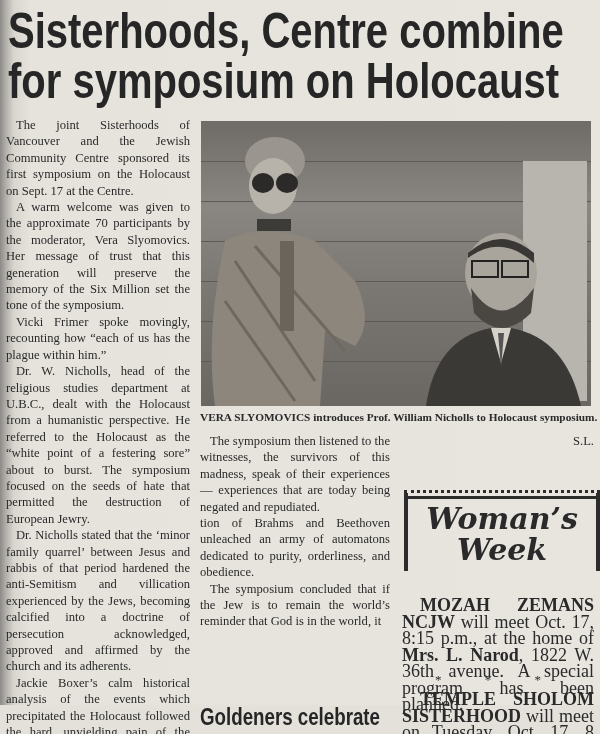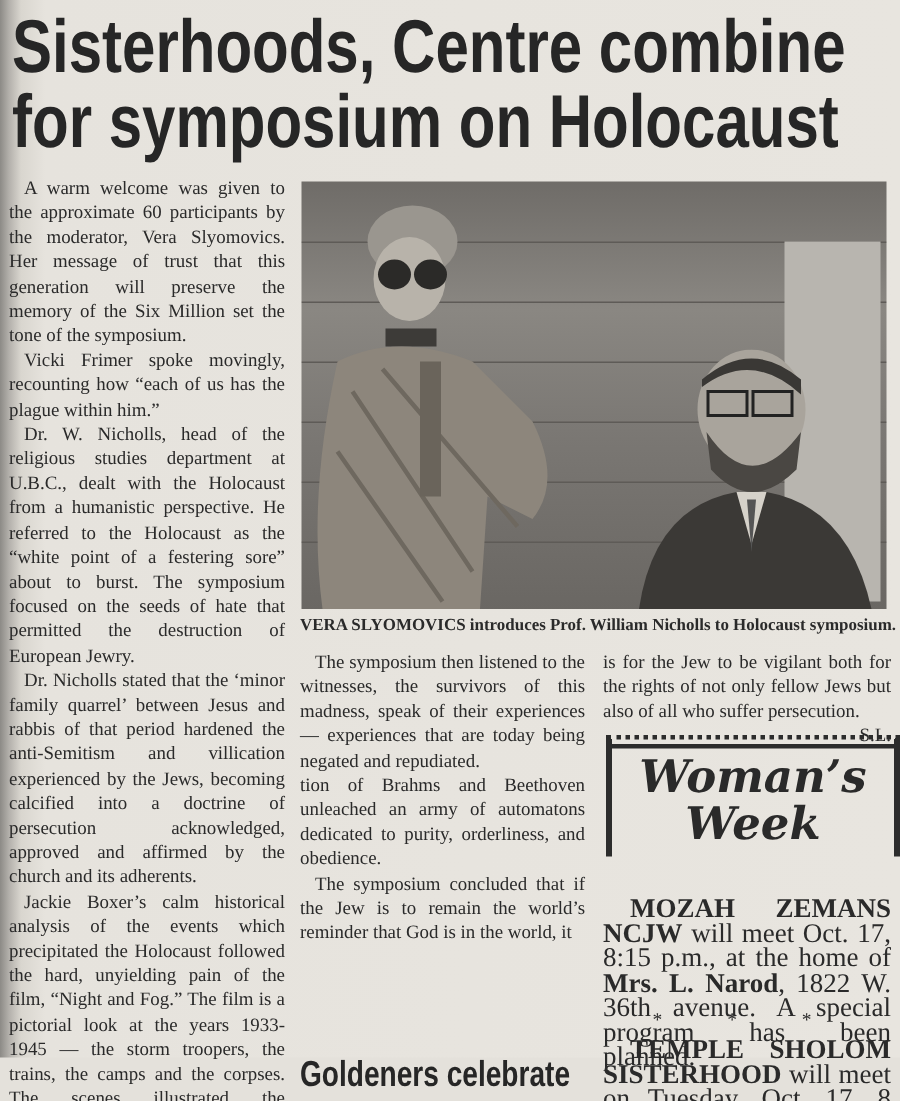--- a/index.html
+++ b/index.html
@@ -39,21 +39,22 @@
 </style>
 </head>
 <body>
 
 <div class="page">
 
   <div class="headline h1">Sisterhoods, Centre combine</div>
   <div class="headline h2">for symposium on Holocaust</div>
 
   <div class="col col1">
-    <p>A warm welcome was given to the approximate 60 participants by the moderator, Vera Slyomovics. Her message of trust that this generation will preserve the memory of the Six Million set the tone of the symposium.</p>
+    <p>The joint Sisterhoods of Vancouver and the Jewish Community Centre sponsored its first symposium on the Holocaust on Sept. 17 at the Centre.</p>
+    <p>A warm welcome was given to the approximate 70 participants by the moderator, Vera Slyomovics. Her message of trust that this generation will preserve the memory of the Six Million set the tone of the symposium.</p>
     <p>Vicki Frimer spoke movingly, recounting how “each of us has the plague within him.”</p>
     <p>Dr. W. Nicholls, head of the religious studies department at U.B.C., dealt with the Holocaust from a humanistic perspective. He referred to the Holocaust as the “white point of a festering sore” about to burst. The symposium focused on the seeds of hate that permitted the destruction of European Jewry.</p>
     <p>Dr. Nicholls stated that the ‘minor family quarrel’ between Jesus and rabbis of that period hardened the anti-Semitism and villication experienced by the Jews, becoming calcified into a doctrine of persecution acknowledged, approved and affirmed by the church and its adherents.</p>
     <p>Jackie Boxer’s calm historical analysis of the events which precipitated the Holocaust followed the hard, unyielding pain of the film, “Night and Fog.” The film is a pictorial look at the years 1933-1945 — the storm troopers, the trains, the camps and the corpses. The scenes illustrated the culmination of years of enmity of the Germans towards the alien Jews within their midst. The film portrayed how the civiliza-</p>
   </div>
 
   <div class="photo">
     <div class="wall-line" style="top:40px"></div>
     <div class="wall-line" style="top:80px"></div>
     <div class="wall-line" style="top:120px"></div>
@@ -87,21 +88,20 @@
     <span>VERA SLYOMOVICS</span><span> introduces Prof. William Nicholls to Holocaust symposium.</span>
   </div>
 
   <div class="col col2">
     <p>The symposium then listened to the witnesses, the survivors of this madness, speak of their experiences — experiences that are today being negated and repudiated.</p>
     <p style="text-indent:0">tion of Brahms and Beethoven unleached an army of automatons dedicated to purity, orderliness, and obedience.</p>
     <p>The symposium concluded that if the Jew is to remain the world’s reminder that God is in the world, it</p>
   </div>
 
   <div class="col col3">
-    <p style="text-indent:0">is for the Jew to be vigilant both for the rights of not only fellow Jews but also of all who suffer persecution.</p>
     <div class="signature">S.L.</div>
   </div>
 
   <div class="ww-box">
     <div class="ww-title">
       <div>Woman’s</div>
       <div>Week</div>
     </div>
   </div>
 

